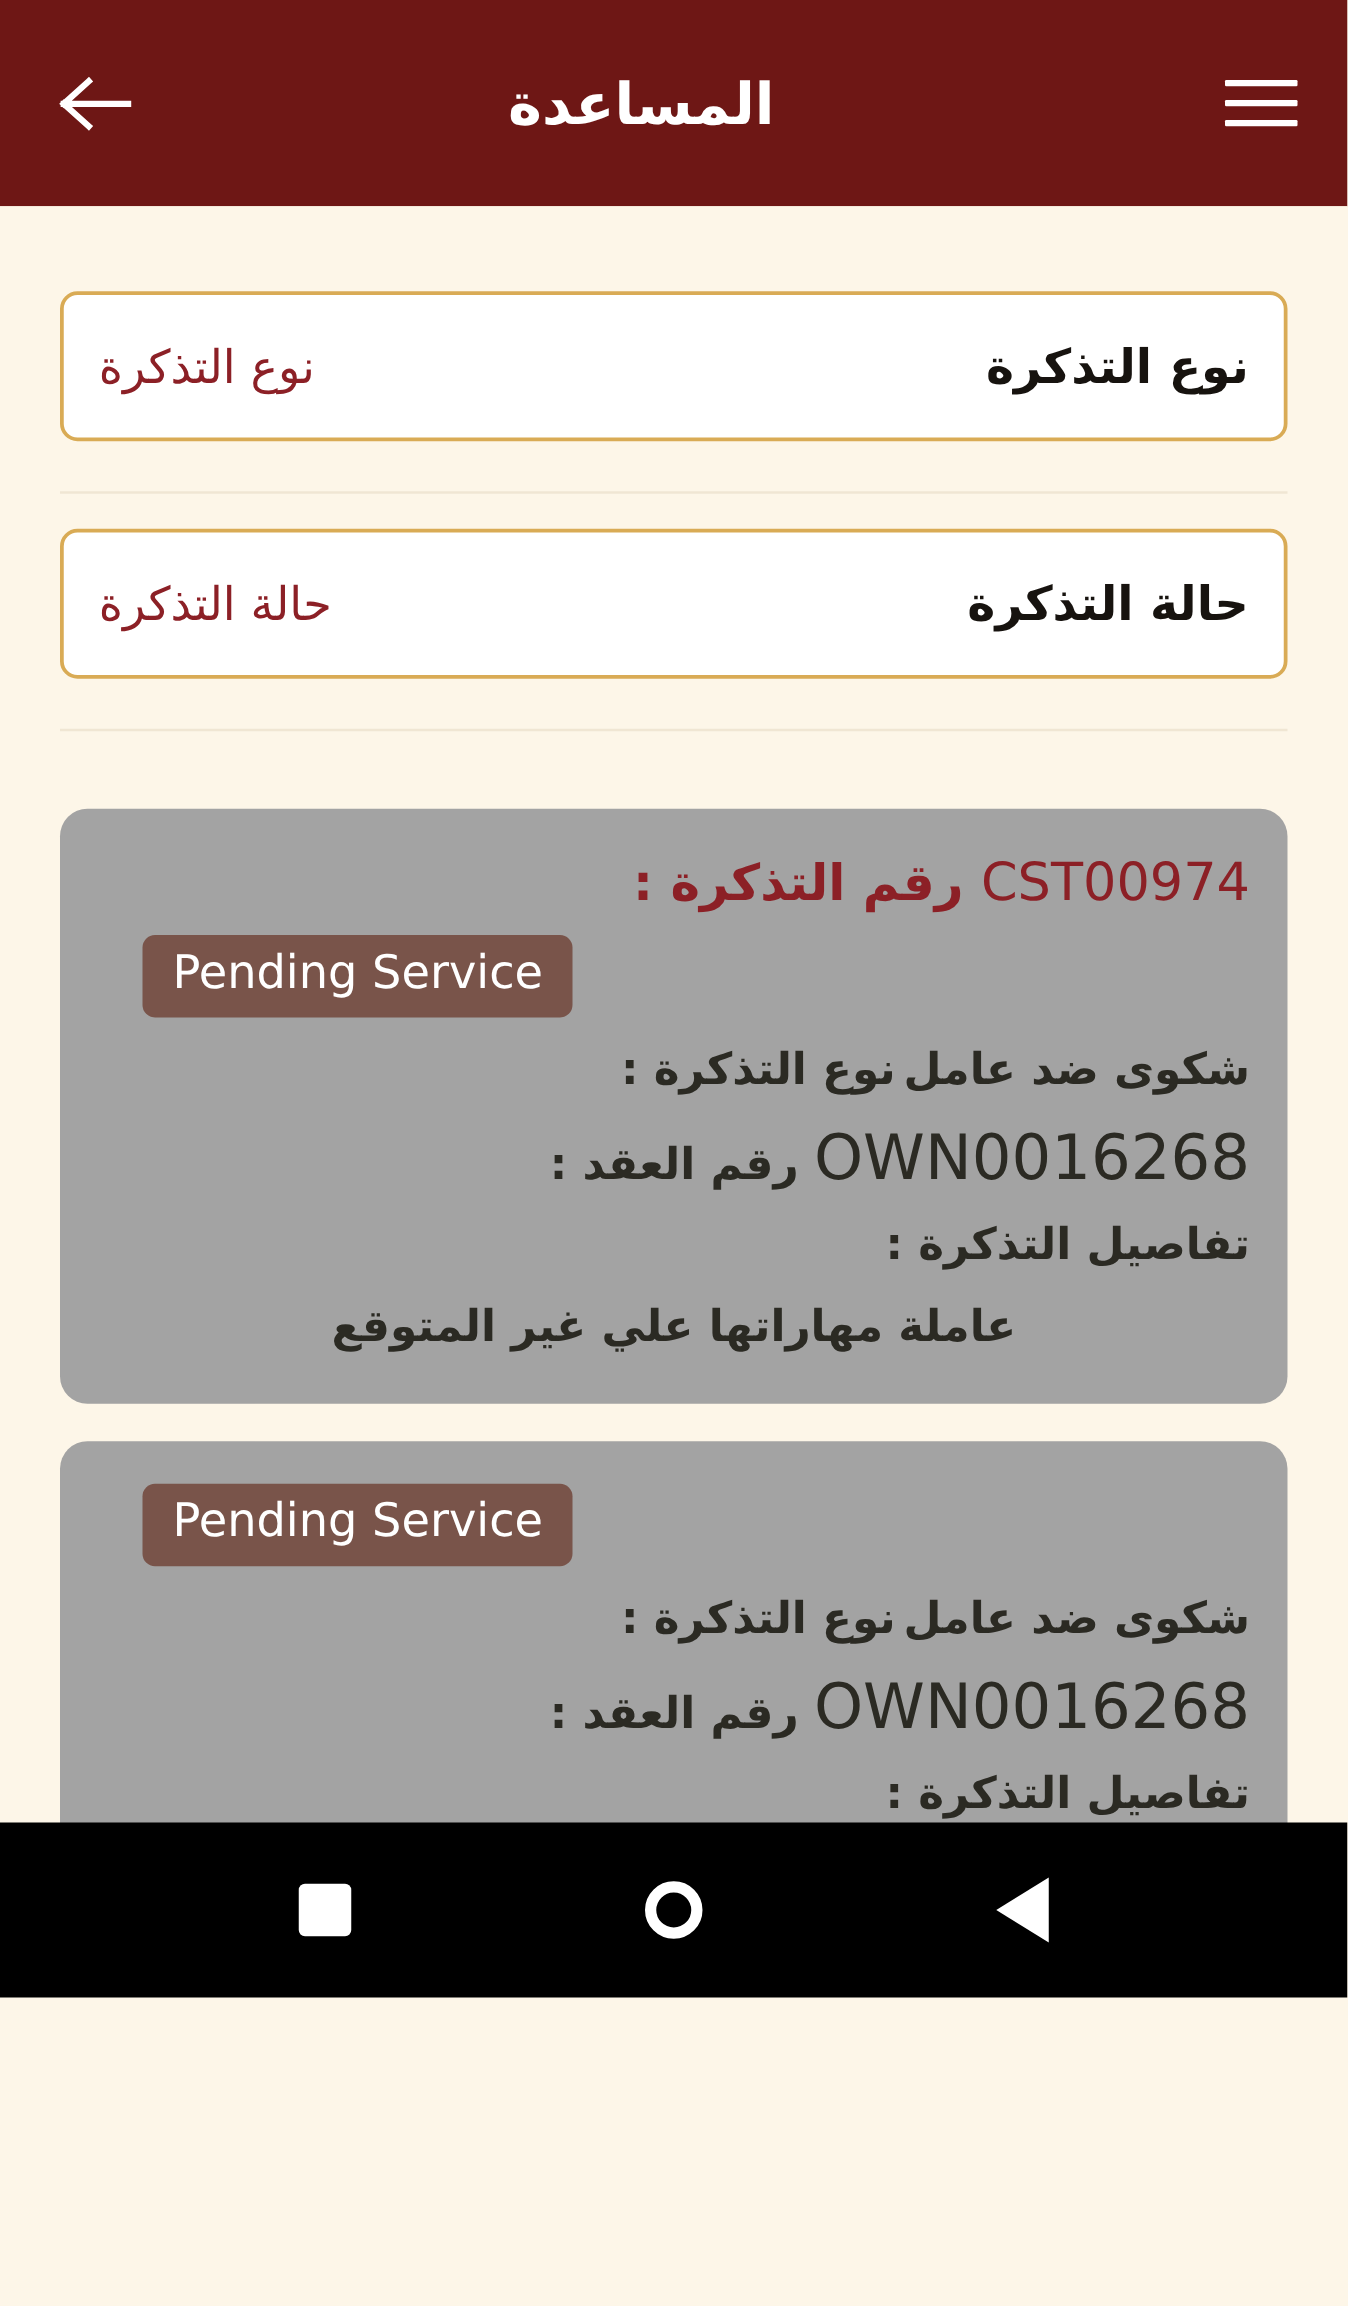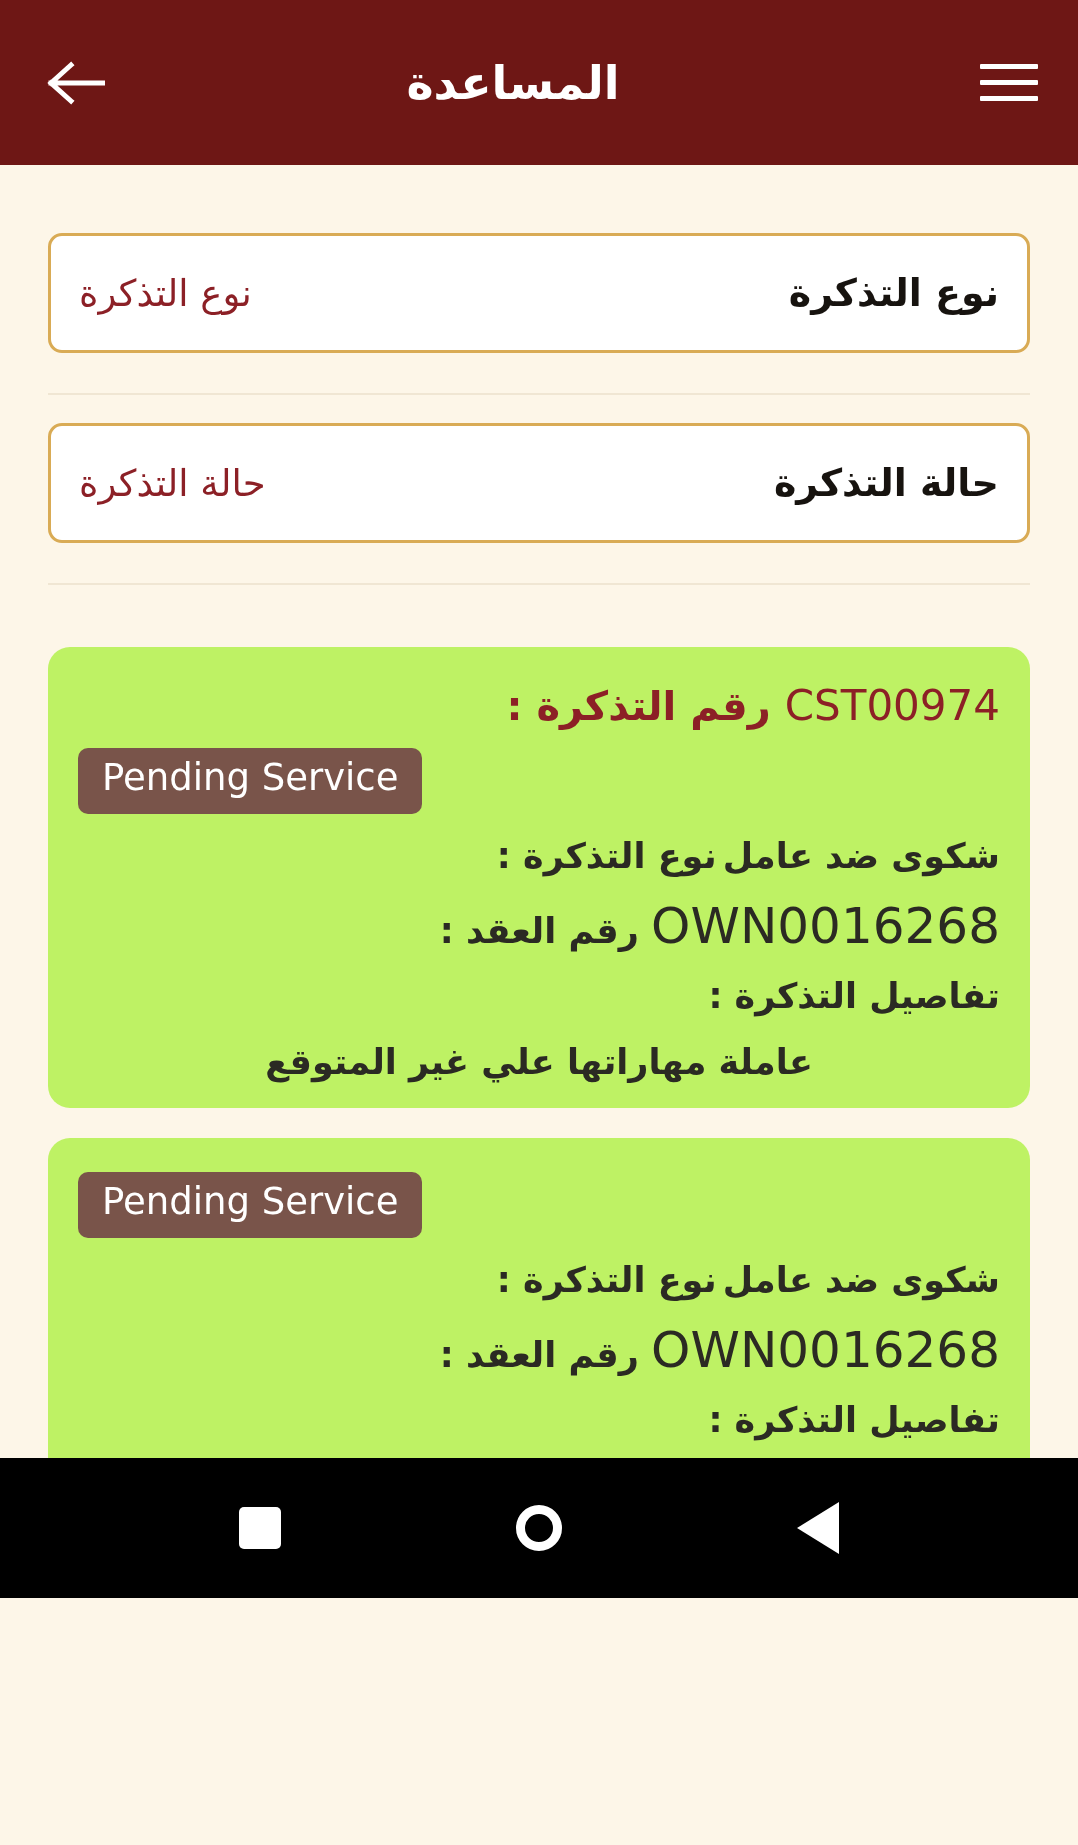--- a/index.html
+++ b/index.html
@@ -96,23 +96,23 @@
   .divider-faint {
     height:2px;
     background:#f0e6d3;
     margin:0 0 0 0;
   }
 
   
   .cards { padding:62px 48px 0 48px; }
 
   .ticket-card {
-    background:#bef264;
+    background:#a3a3a3;
     border-radius:22px;
-    padding:34px 30px 19px 30px;
+    padding:34px 30px 34px 30px;
     margin-bottom:30px;
     text-align:right;
   }
   .ticket-num-row {
     font-size:40px;
     font-weight:700;
     color:#8c2026;
     margin-bottom:18px;
     white-space:nowrap;
   }
@@ -129,20 +129,21 @@
   .status-badge {
     background:#79544a;
     color:#ffffff;
     font-size:37px;
     font-weight:400;
     padding:7px 24px 13px 24px;
     border-radius:10px;
     display:inline-block;
     line-height:1.25;
     direction:ltr;
+    margin-left:36px;
   }
   .ticket-line {
     font-size:35px;
     font-weight:700;
     color:#2b2a23;
     margin-bottom:6px;
     white-space:nowrap;
     line-height:1.5;
   }
   .ticket-line .val-ltr {

